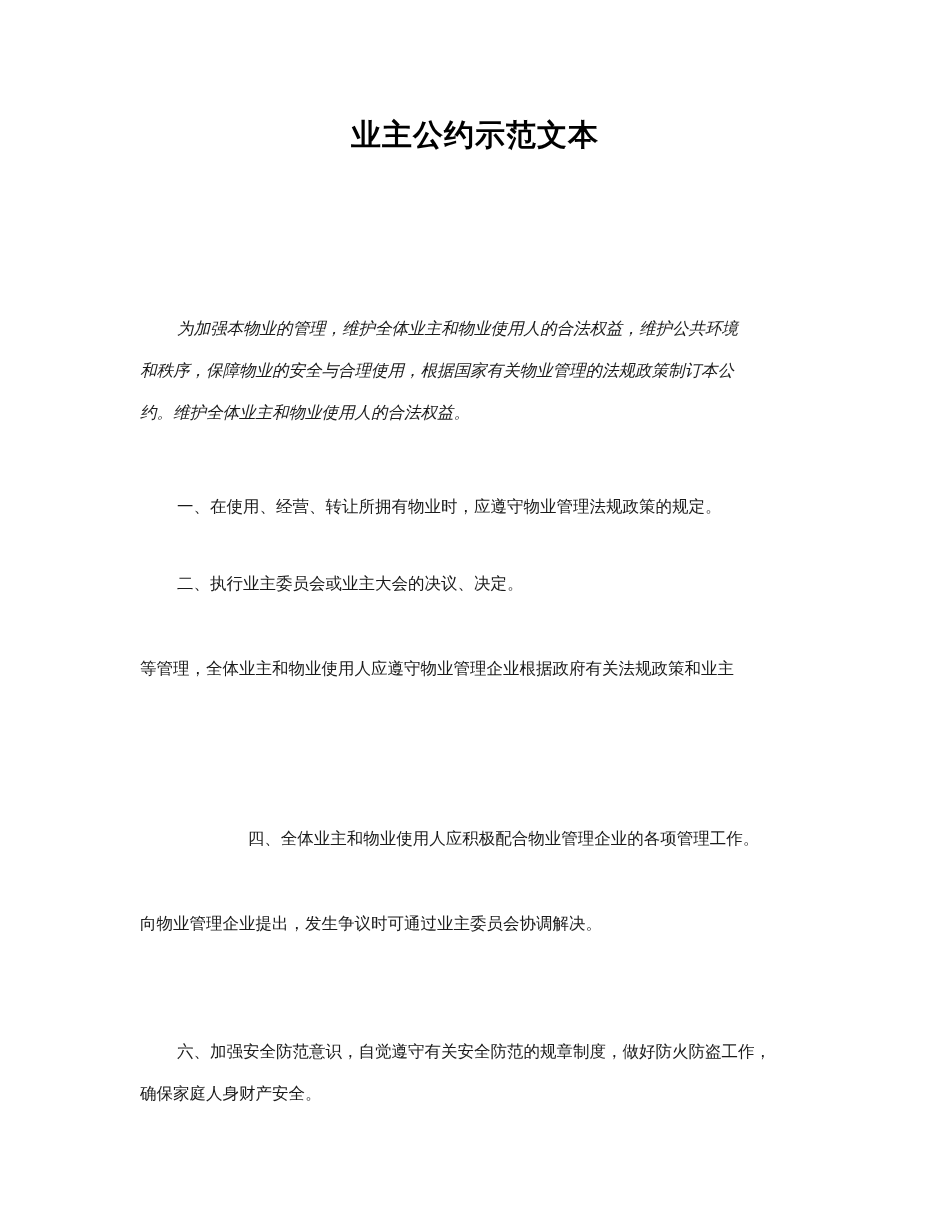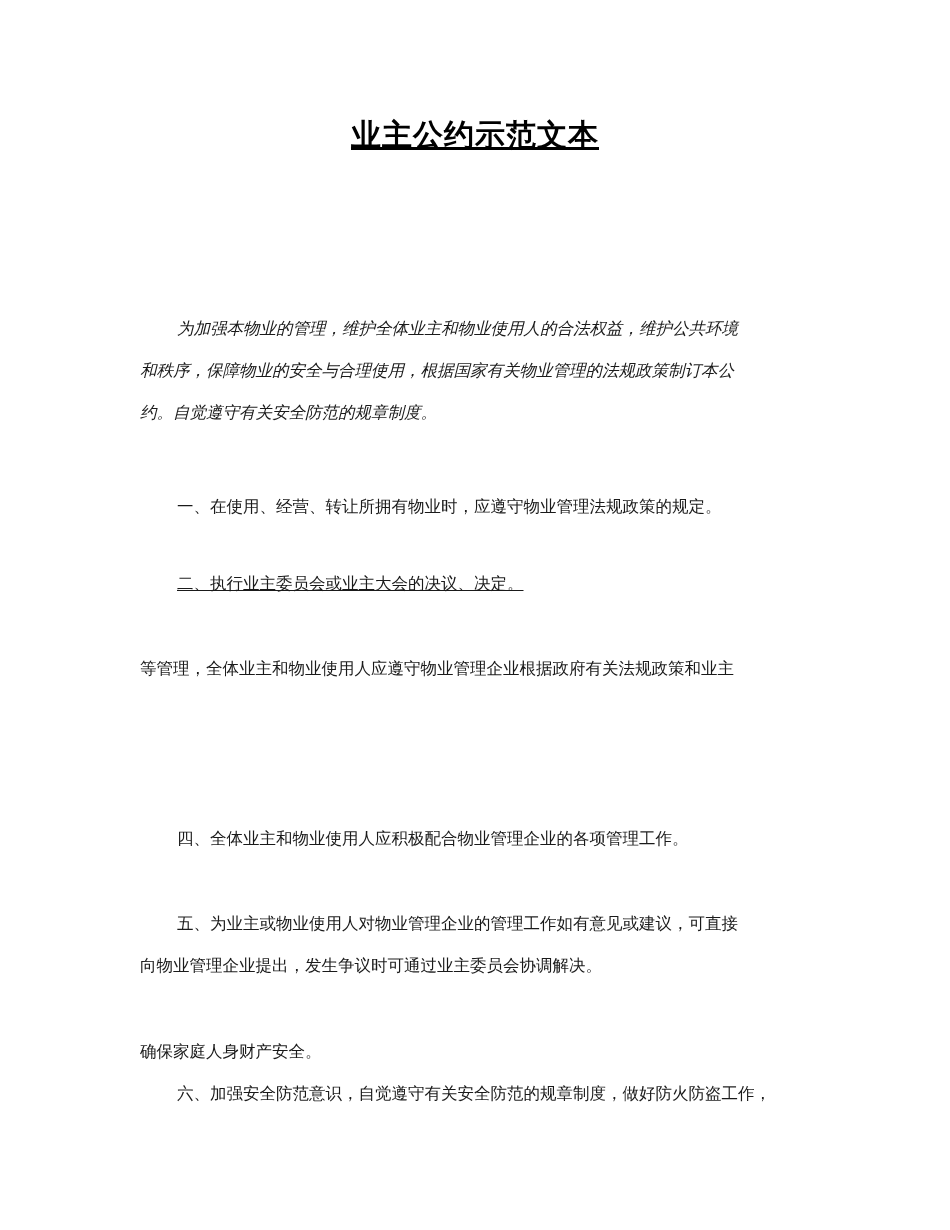--- a/index.html
+++ b/index.html
@@ -27,21 +27,20 @@
       top: 112px;
       left: 0;
       width: 950px;
       text-align: center;
       font-family: "DejaVu Sans", "Liberation Sans", sans-serif;
       font-weight: bold;
       font-size: 30px;
       letter-spacing: 1px;
       color: #000000;
       line-height: 46px;
-      text-decoration: underline;
     }
     .para {
       position: absolute;
       left: 140px;
       width: 690px;
       font-size: 16.5px;
       line-height: 42px;
       color: #1a1a1a;
       white-space: nowrap;
     }
@@ -56,42 +55,41 @@
 </head>
 <body>
 
 <div class="page">
 
   <div class="title">业主公约示范文本</div>
 
   <div class="para" style="top:308px;font-style:italic;">
     <span class="line indent">为加强本物业的管理，维护全体业主和物业使用人的合法权益，维护公共环境</span>
     <span class="line">和秩序，保障物业的安全与合理使用，根据国家有关物业管理的法规政策制订本公</span>
-    <span class="line">约。自觉遵守有关安全防范的规章制度。</span>
+    <span class="line">约。维护全体业主和物业使用人的合法权益。</span>
   </div>
 
   <div class="para" style="top:486px;">
     <span class="line indent">一、在使用、经营、转让所拥有物业时，应遵守物业管理法规政策的规定。</span>
   </div>
 
-  <div class="para" style="top:563px;text-decoration:underline;">
+  <div class="para" style="top:563px;">
     <span class="line indent">二、执行业主委员会或业主大会的决议、决定。</span>
   </div>
 
   <div class="para" style="top:648px;">
     <span class="line">等管理，全体业主和物业使用人应遵守物业管理企业根据政府有关法规政策和业主</span>
   </div>
 
-  <div class="para" style="top:818px;">
+  <div class="para" style="top:818px;text-align:center;">
     <span class="line indent">四、全体业主和物业使用人应积极配合物业管理企业的各项管理工作。</span>
   </div>
 
   <div class="para" style="top:903px;">
-    <span class="line indent">五、为业主或物业使用人对物业管理企业的管理工作如有意见或建议，可直接</span>
     <span class="line">向物业管理企业提出，发生争议时可通过业主委员会协调解决。</span>
   </div>
 
   <div class="para" style="top:1031px;">
+    <span class="line indent">六、加强安全防范意识，自觉遵守有关安全防范的规章制度，做好防火防盗工作，</span>
     <span class="line">确保家庭人身财产安全。</span>
-    <span class="line indent">六、加强安全防范意识，自觉遵守有关安全防范的规章制度，做好防火防盗工作，</span>
   </div>
 
 </div>
 
 </body></html>

